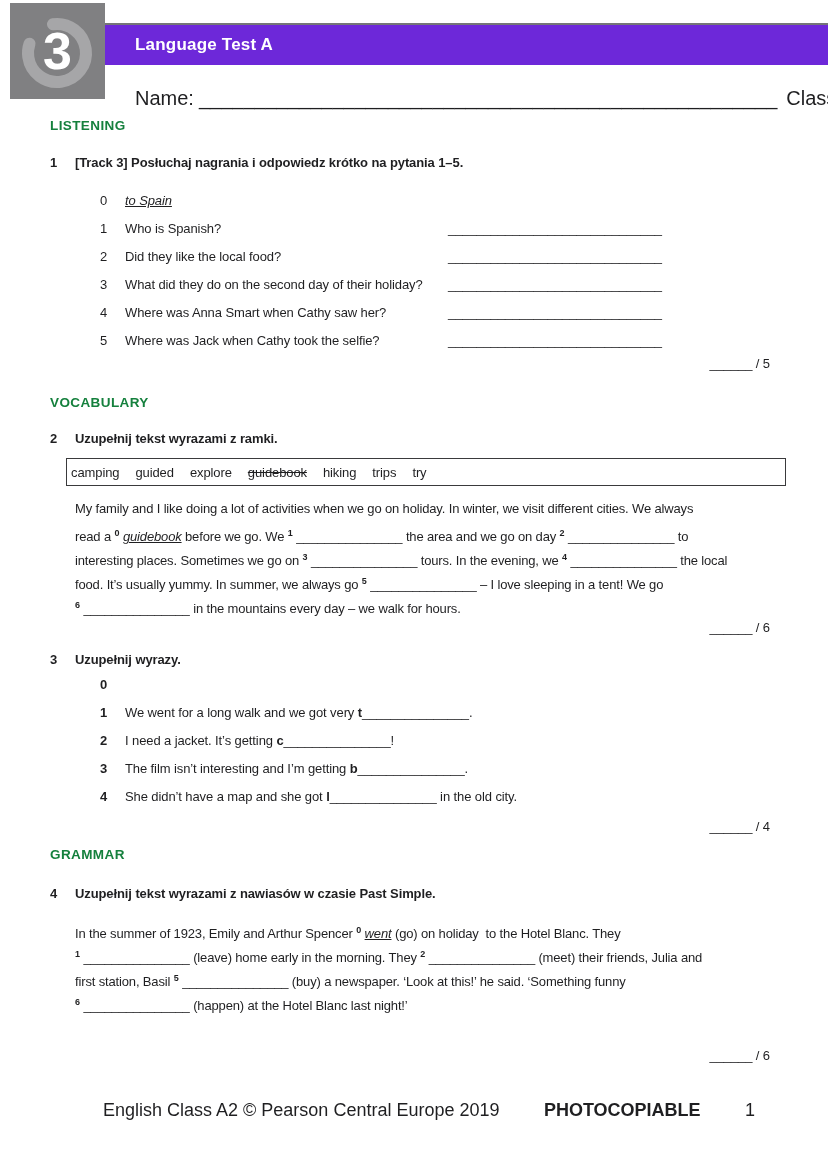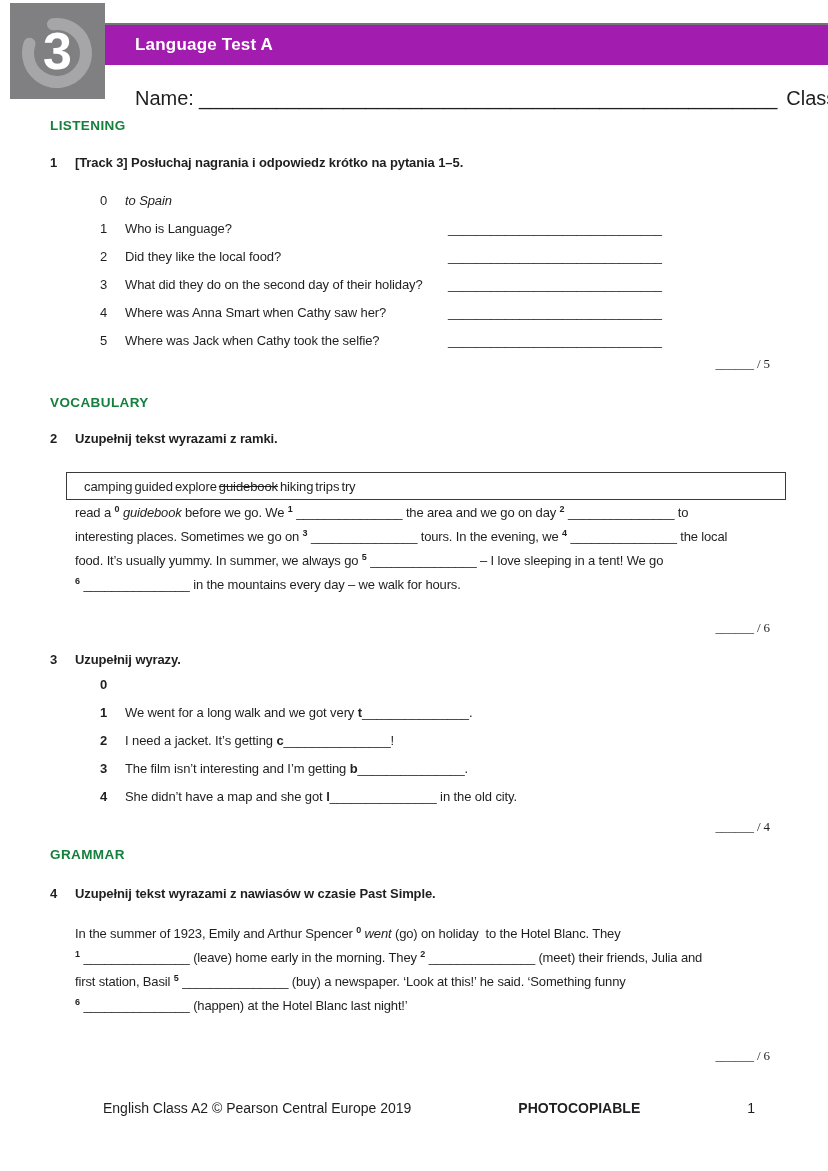--- a/index.html
+++ b/index.html
@@ -12,21 +12,21 @@
   
   .logo-square { position:absolute; left:10px; top:3px; width:95px; height:96px; background:#808082; }
   .logo-square svg { position:absolute; left:0; top:0; }
   .unit-num {
     position:absolute; left:0; top:0; width:95px; height:96px;
     display:flex; align-items:center; justify-content:center;
     color:#ffffff; font-weight:bold; font-size:52px;
   }
   .title-bar {
     position:absolute; left:105px; top:23px; right:0; height:42px;
-    background:#a21caf; border-top:2px solid #757578;
+    background:#6d28d9; border-top:2px solid #757578;
     display:flex; align-items:center;
   }
   .title { color:#ffffff; font-weight:bold; font-size:17px; padding-left:30px; letter-spacing:0.2px; }
   .name-row { position:absolute; top:87px; left:135px; font-size:20px; letter-spacing:0; white-space:nowrap; }
   .name-row .lbl { margin-right:5px; }
   .name-row .lbl2 { margin-left:9px; margin-right:5px; }
   
   .sec-head {
     position:absolute; left:50px; color:#15803d; font-weight:bold;
     font-size:13.5px; letter-spacing:0.4px;
@@ -42,33 +42,33 @@
   
   .e3-item { display:flex; padding-left:100px; height:28px; white-space:nowrap; }
   .e3-num { width:25px; flex:none; font-weight:bold; }
   
   .para { position:absolute; left:75px; right:30px; line-height:24px; letter-spacing:-0.15px; }
   .para-line { white-space:nowrap; height:24px; }
   
   .word-box {
     position:absolute; left:66px; width:720px; height:28px;
     border:1.5px solid #3a3a3c; display:flex; align-items:center;
-    padding-left:17px; gap:2px; white-space:nowrap;margin-top:14px;
+    padding-left:4px; gap:16px; white-space:nowrap;
   }
   
   .sup { font-weight:bold; font-size:9px; vertical-align:super; letter-spacing:0; }
-  .iu { font-style:italic; }
+  .iu { font-style:italic; text-decoration:underline; }
   .del { text-decoration:line-through; }
   
-  .score { position:absolute; right:58px; text-align:right; white-space:nowrap;font-family:Liberation Serif, serif; }
+  .score { position:absolute; right:58px; text-align:right; white-space:nowrap; }
   
   .footer {
     position:absolute; top:1100px; left:103px; right:73px;
     display:flex; justify-content:space-between; align-items:baseline;
-    font-size:14px; letter-spacing:0;
+    font-size:18px; letter-spacing:0;
   }
   .photocopiable { font-weight:bold; }
 </style>
 </head>
 <body>
 
 <div class="page">
 
   <div class="logo-square">
     <svg width="95" height="96" viewBox="0 0 95 96">
@@ -90,21 +90,21 @@
     <span>[Track 3] Posłuchaj nagrania i odpowiedz krótko na pytania 1–5.</span>
   </div>
 
   <div class="items" style="top:193px">
     <div class="l-item">
       <span class="l-num">0</span>
       <span class="l-a"><span class="iu">to Spain</span></span>
     </div>
     <div class="l-item">
       <span class="l-num">1</span>
-      <span class="l-q">Who is Language?</span>
+      <span class="l-q">Who is Spanish?</span>
       <span class="l-a">______________________________</span>
     </div>
     <div class="l-item">
       <span class="l-num">2</span>
       <span class="l-q">Did they like the local food?</span>
       <span class="l-a">______________________________</span>
     </div>
     <div class="l-item">
       <span class="l-num">3</span>
       <span class="l-q">What did they do on the second day of their holiday?</span>
@@ -135,20 +135,21 @@
     <span>camping</span>
     <span>guided</span>
     <span>explore</span>
     <span><span class="del">guidebook</span></span>
     <span>hiking</span>
     <span>trips</span>
     <span>try</span>
   </div>
 
   <div class="para" style="top:497px">
+    <div class="para-line">My family and I like doing a lot of activities when we go on holiday. In winter, we visit different cities. We always</div>
     <div class="para-line">read a <sup class="sup">0</sup> <span class="iu">guidebook</span> before we go. We <sup class="sup">1</sup> _______________ the area and we go on day <sup class="sup">2</sup> _______________ to</div>
     <div class="para-line">interesting places. Sometimes we go on <sup class="sup">3</sup> _______________ tours. In the evening, we <sup class="sup">4</sup> _______________ the local</div>
     <div class="para-line">food. It’s usually yummy. In summer, we always go <sup class="sup">5</sup> _______________ – I love sleeping in a tent! We go</div>
     <div class="para-line"><sup class="sup">6</sup> _______________ in the mountains every day – we walk for hours.</div>
   </div>
 
   <div class="score" style="top:620px">______ / 6</div>
 
   <div class="ex-head" style="top:652px">
     <span class="ex-num">3</span>

